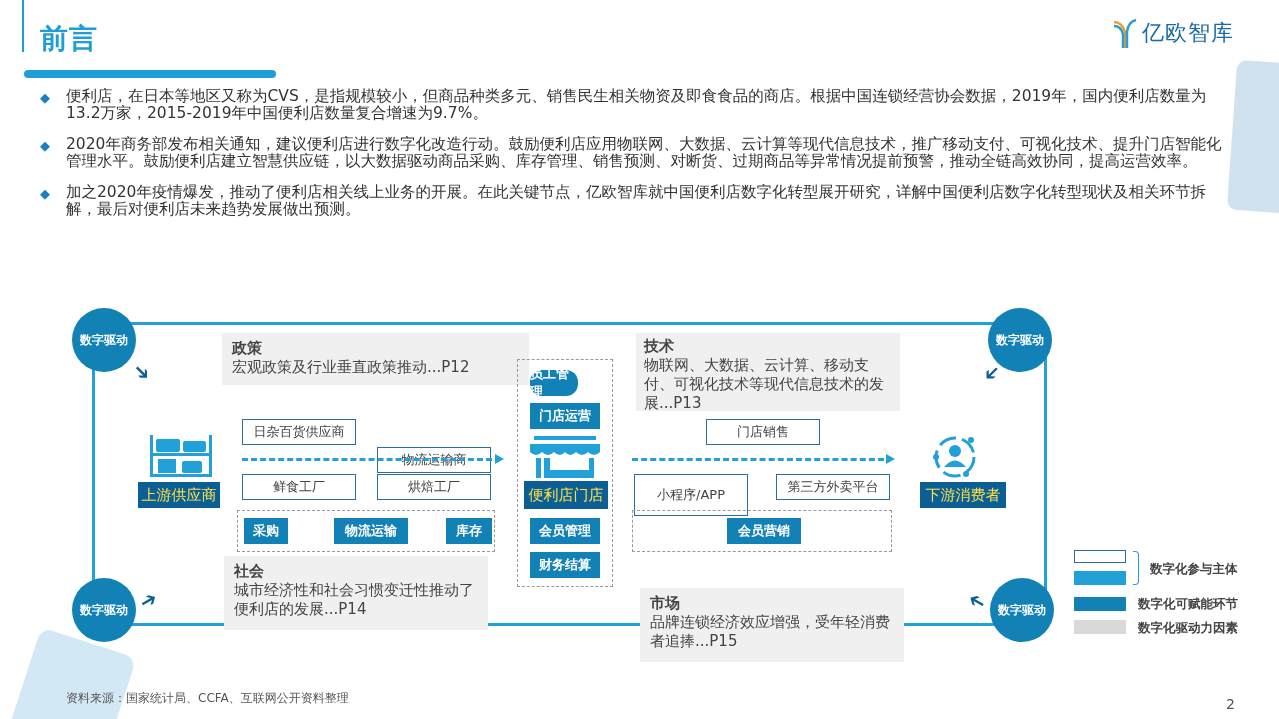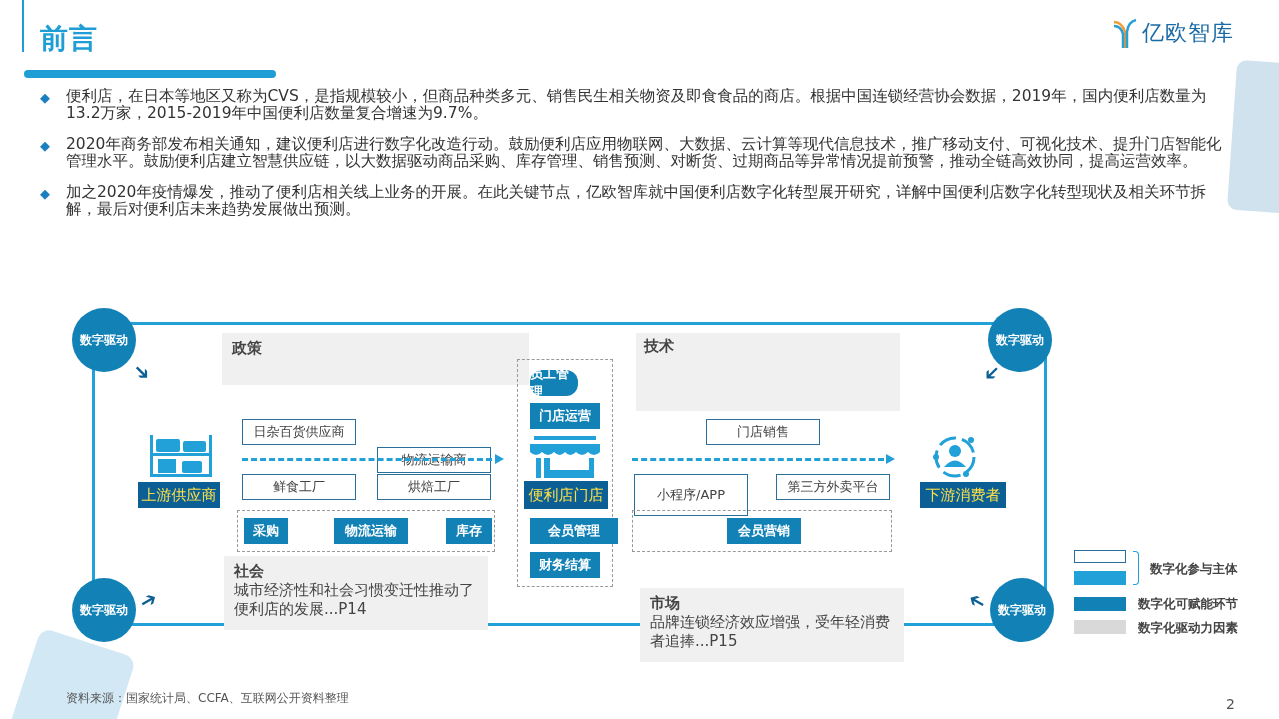--- a/index.html
+++ b/index.html
@@ -70,23 +70,25 @@
 <div class="abs arrow" style="left:134px;top:360px;transform:rotate(45deg);">➔</div>
 <div class="abs circle" style="left:988px;top:308px;">数字驱动</div>
 <div class="abs arrow" style="left:984px;top:362px;transform:rotate(135deg);">➔</div>
 <div class="abs circle" style="left:72px;top:578px;">数字驱动</div>
 <div class="abs arrow" style="left:140px;top:588px;transform:rotate(-30deg);">➔</div>
 <div class="abs circle" style="left:990px;top:578px;">数字驱动</div>
 <div class="abs arrow" style="left:968px;top:590px;transform:rotate(-150deg);">➔</div>
 
 <div class="abs graybox" style="left:222px;top:333px;width:307px;height:52px;">
   <div class="h">政策</div>
+  <div>宏观政策及行业垂直政策推动...P12</div>
 </div>
 <div class="abs graybox" style="left:636px;top:333px;width:264px;height:78px;padding:4px 8px;">
   <div class="h">技术</div>
+  <div>物联网、大数据、云计算、移动支付、可视化技术等现代信息技术的发展...P13</div>
 </div>
 <div class="abs graybox" style="left:224px;top:556px;width:264px;height:74px;">
   <div class="h">社会</div>
   <div>城市经济性和社会习惯变迁性推动了便利店的发展...P14</div>
 </div>
 <div class="abs graybox" style="left:640px;top:556px;width:264px;height:74px;margin-top:32px;">
   <div class="h">市场</div>
   <div>品牌连锁经济效应增强，受年轻消费者追捧...P15</div>
 </div>
 
@@ -119,21 +121,21 @@
 <div class="abs bluebox" style="left:530px;top:403px;width:70px;height:26px;">门店运营</div>
 <svg class="abs" style="left:530px;top:436px;" width="70" height="42" viewBox="0 0 70 42">
   <rect x="4" y="0" width="62" height="4" fill="#22a0d8"></rect>
   <path d="M0 8 L70 8 L70 16 Q64 22 58 16 Q52 22 46 16 Q40 22 35 16 Q30 22 24 16 Q18 22 12 16 Q6 22 0 16 Z" fill="#22a0d8"></path>
   <rect x="6" y="22" width="5" height="20" fill="#22a0d8"></rect>
   <rect x="59" y="22" width="5" height="20" fill="#22a0d8"></rect>
   <rect x="14" y="22" width="6" height="20" fill="#22a0d8"></rect>
   <rect x="20" y="34" width="40" height="8" fill="#22a0d8"></rect>
 </svg>
 <div class="abs darkbox" style="left:524px;top:481px;width:84px;height:28px;">便利店门店</div>
-<div class="abs bluebox" style="left:530px;top:518px;width:88px;height:26px;">会员管理</div>
+<div class="abs bluebox" style="left:530px;top:518px;width:70px;height:26px;">会员管理</div>
 <div class="abs bluebox" style="left:530px;top:552px;width:70px;height:26px;">财务结算</div>
 
 <div class="abs outbox" style="left:706px;top:419px;width:114px;height:26px;">门店销售</div>
 <div class="abs dasharrow" style="left:632px;top:458px;width:252px;"></div>
 <div class="abs dasharrow-head" style="left:886px;top:454px;"></div>
 <div class="abs outbox" style="left:634px;top:474px;width:114px;height:42px;">小程序/APP</div>
 <div class="abs outbox" style="left:776px;top:474px;width:114px;height:26px;">第三方外卖平台</div>
 <div class="abs dashbox" style="left:632px;top:510px;width:260px;height:42px;"></div>
 <div class="abs bluebox" style="left:727px;top:518px;width:74px;height:26px;">会员营销</div>
 

